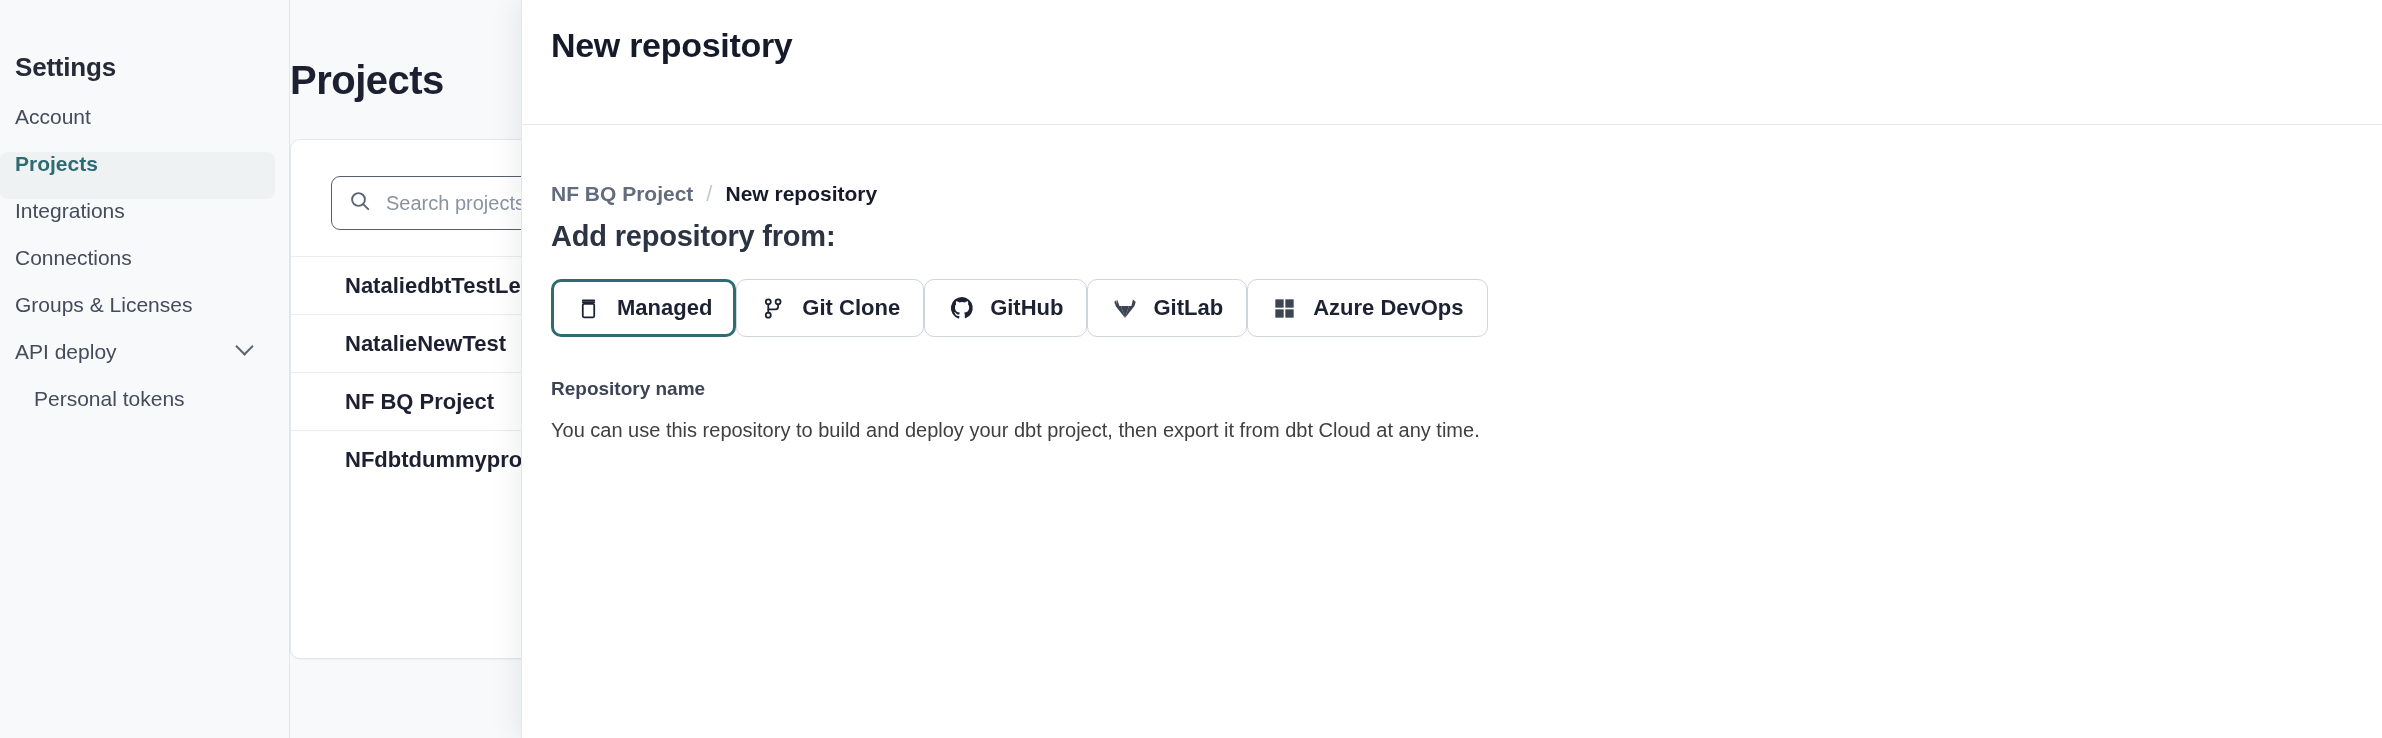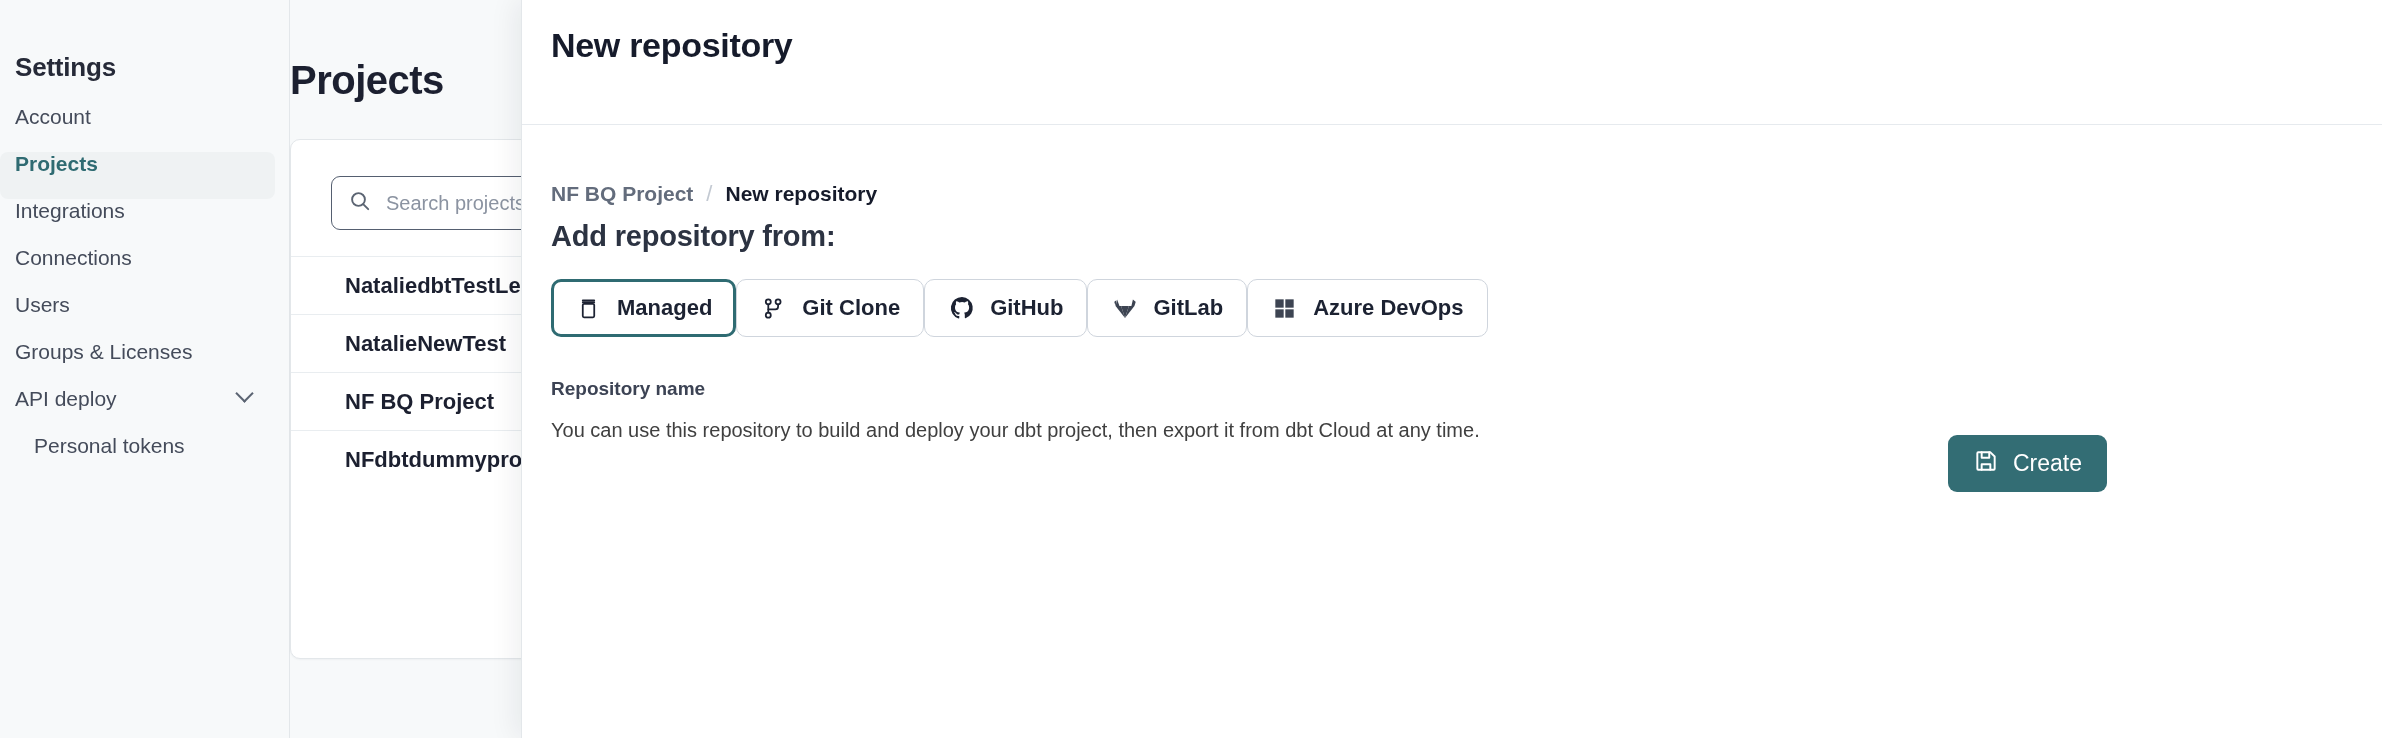--- a/index.html
+++ b/index.html
@@ -259,23 +259,20 @@
             <span>Account</span>
           </div>
           <div class="nav-item active">
             <span>Projects</span>
           </div>
           <div class="nav-item">
             <span>Integrations</span>
           </div>
           <div class="nav-item">
             <span>Connections</span>
-          </div>
-          <div class="nav-item">
-            <span>Users</span>
           </div>
           <div class="nav-item">
             <span>Groups &amp; Licenses</span>
           </div>
           <div class="nav-item">
             <span>API deploy</span>
             <span class="chevron-down"></span>
           </div>
           <div class="nav-item sub">
             <span>Personal tokens</span>
@@ -391,26 +388,16 @@
             </span>
             <span>Azure DevOps</span>
           </button>
         </div>
 
       <div id="repo-name-label">Repository name</div>
 
 
       <div id="repo-help-text">You can use this repository to build and deploy your dbt project, then export it from dbt Cloud at any time.</div>
 
-      <button id="create-button">
-        <span>
-          <svg width="26" height="26" viewBox="0 0 24 24" fill="none" stroke="#ffffff" stroke-width="1.8" stroke-linejoin="round" stroke-linecap="round">
-            <path d="M4 4.8A0.8 0.8 0 0 1 4.8 4h11.3L20 7.9v11.3a0.8 0.8 0 0 1-.8.8H4.8a0.8 0.8 0 0 1-.8-.8z"></path>
-            <path d="M8 4v5h7V4"></path>
-            <path d="M8 20v-5h8v5"></path>
-          </svg>
-        </span>
-        <span>Create</span>
-      </button>
 
     </div>
   </div>
 </div>
 
 </body></html>

